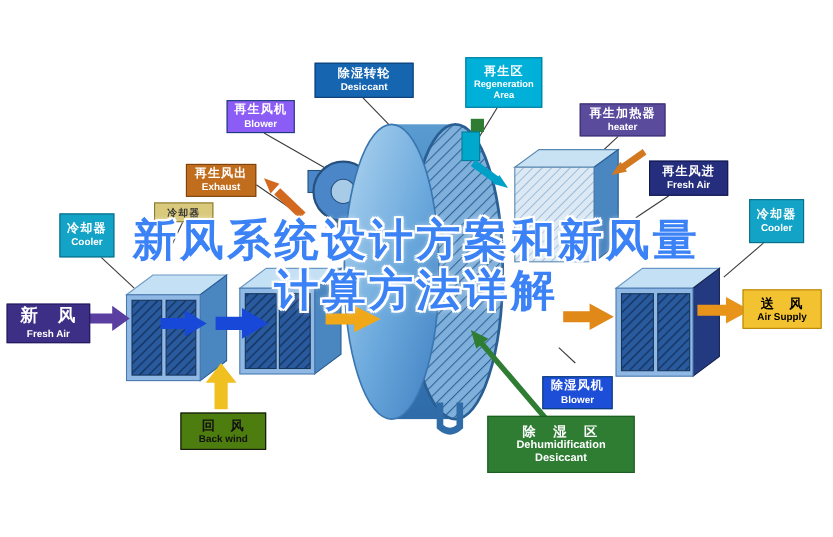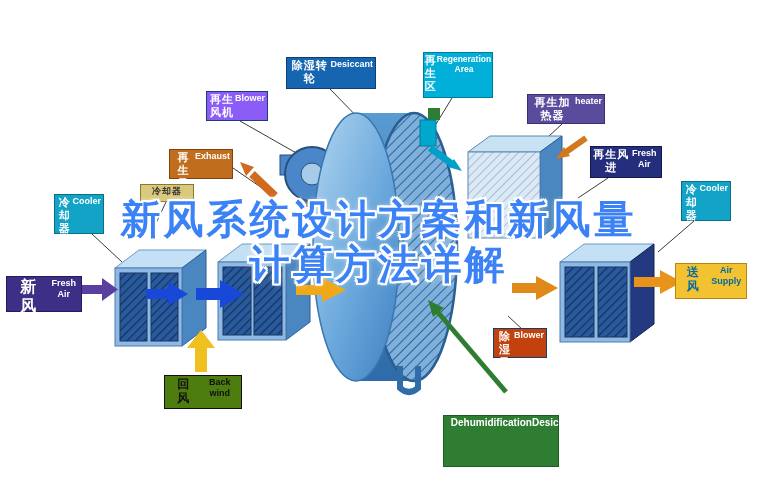--- a/index.html
+++ b/index.html
@@ -2,44 +2,44 @@
 <html><head>
 <meta charset="utf-8">
 <style>
   html,body{margin:0;padding:0;background:#fff;}
   #stage{position:relative;width:757px;height:488px;background:#ffffff;overflow:hidden;
          font-family:"Liberation Sans","DejaVu Sans",sans-serif;}
   svg{position:absolute;left:0;top:0;}
 
   
   .label{position:absolute;box-sizing:border-box;text-align:center;font-weight:bold;
-         color:#fff;display:flex;flex-direction:row;justify-content:center;
+         color:#fff;display:flex;flex-direction:column;justify-content:center;
          line-height:1.18;padding:1px 2px;border:1px solid rgba(0,0,0,.4);z-index:5;}
   .label .zh{font-size:11px;letter-spacing:1px;}
   .label .en{font-size:9px;}
 
   .lb-regen-blower{left:206px;top:91px;width:62px;height:30px;background:#8b5cf6;border-color:#1b3e78;}
   .lb-desiccant{left:286px;top:57px;width:90px;height:32px;background:#1565b0;border-color:#0d3f73;}
   .lb-regen-area{left:423px;top:52px;width:70px;height:46px;background:#00b0d8;border-color:#007d9c;}
   .lb-regen-area .en{font-size:8.5px;}
   .lb-regen-heater{left:527px;top:94px;width:78px;height:30px;background:#5a4b9c;border-color:#3a2f70;}
   .lb-exhaust{left:169px;top:149px;width:64px;height:30px;background:#c06d1e;border-color:#7d4410;}
   .lb-regen-fresh{left:590px;top:146px;width:72px;height:32px;background:#242e7d;border-color:#121a4d;}
   .lb-cooler-left{left:54px;top:194px;width:50px;height:40px;background:#12a3c6;border-color:#0b6e88;}
   .lb-cooler-small{left:140px;top:184px;width:54px;height:18px;background:#d9c97c;border-color:#8a7a30;color:#333;}
   .lb-cooler-small .zh{font-size:9px;}
   .lb-cooler-right{left:681px;top:181px;width:50px;height:40px;background:#12a3c6;border-color:#0b6e88;}
   .lb-fresh-air{left:6px;top:276px;width:76px;height:36px;background:#3d2f85;border-color:#241a5e;}
   .lb-fresh-air .zh{font-size:16px;}
-  .lb-air-supply{left:675px;top:263px;width:72px;height:36px;background:#f2c230;border-color:#b8860b;color:#0369a1;}
+  .lb-air-supply{left:675px;top:263px;width:72px;height:36px;background:#f2c230;border-color:#b8860b;color:#000000;}
   .lb-air-supply .zh{font-size:12px;}
   .lb-back-wind{left:164px;top:375px;width:78px;height:34px;background:#4d7c0f;border-color:#111;color:#111;}
   .lb-back-wind .zh{font-size:12px;}
-  .lb-dehum-blower{left:493px;top:328px;width:54px;height:30px;background:#c2410c;border-color:#0d3f73;}
-  .lb-dehum-district{left:443px;top:378px;width:116px;height:52px;background:#2e7d33;border-color:#1b5e20;margin-top:37px;}
+  .lb-dehum-blower{left:493px;top:342px;width:64px;height:30px;background:#1d4ed8;border-color:#0d3f73;}
+  .lb-dehum-district{left:443px;top:378px;width:134px;height:52px;background:#2e7d33;border-color:#1b5e20;}
   .lb-dehum-district .zh{font-size:12px;letter-spacing:2px;}
   .lb-dehum-district .en{font-size:10px;}
 
   
   .headline{position:absolute;left:0;right:0;top:197px;z-index:20;text-align:center;
     font-weight:bold;color:#3b82f6;font-size:40px;line-height:1.12;letter-spacing:3px;
     text-shadow:-2px -2px 0 #fff,2px -2px 0 #fff,-2px 2px 0 #fff,2px 2px 0 #fff,
                  0 -2px 0 #fff,0 2px 0 #fff,-2px 0 0 #fff,2px 0 0 #fff,0 0 6px #fff;}
 </style>
 </head>

